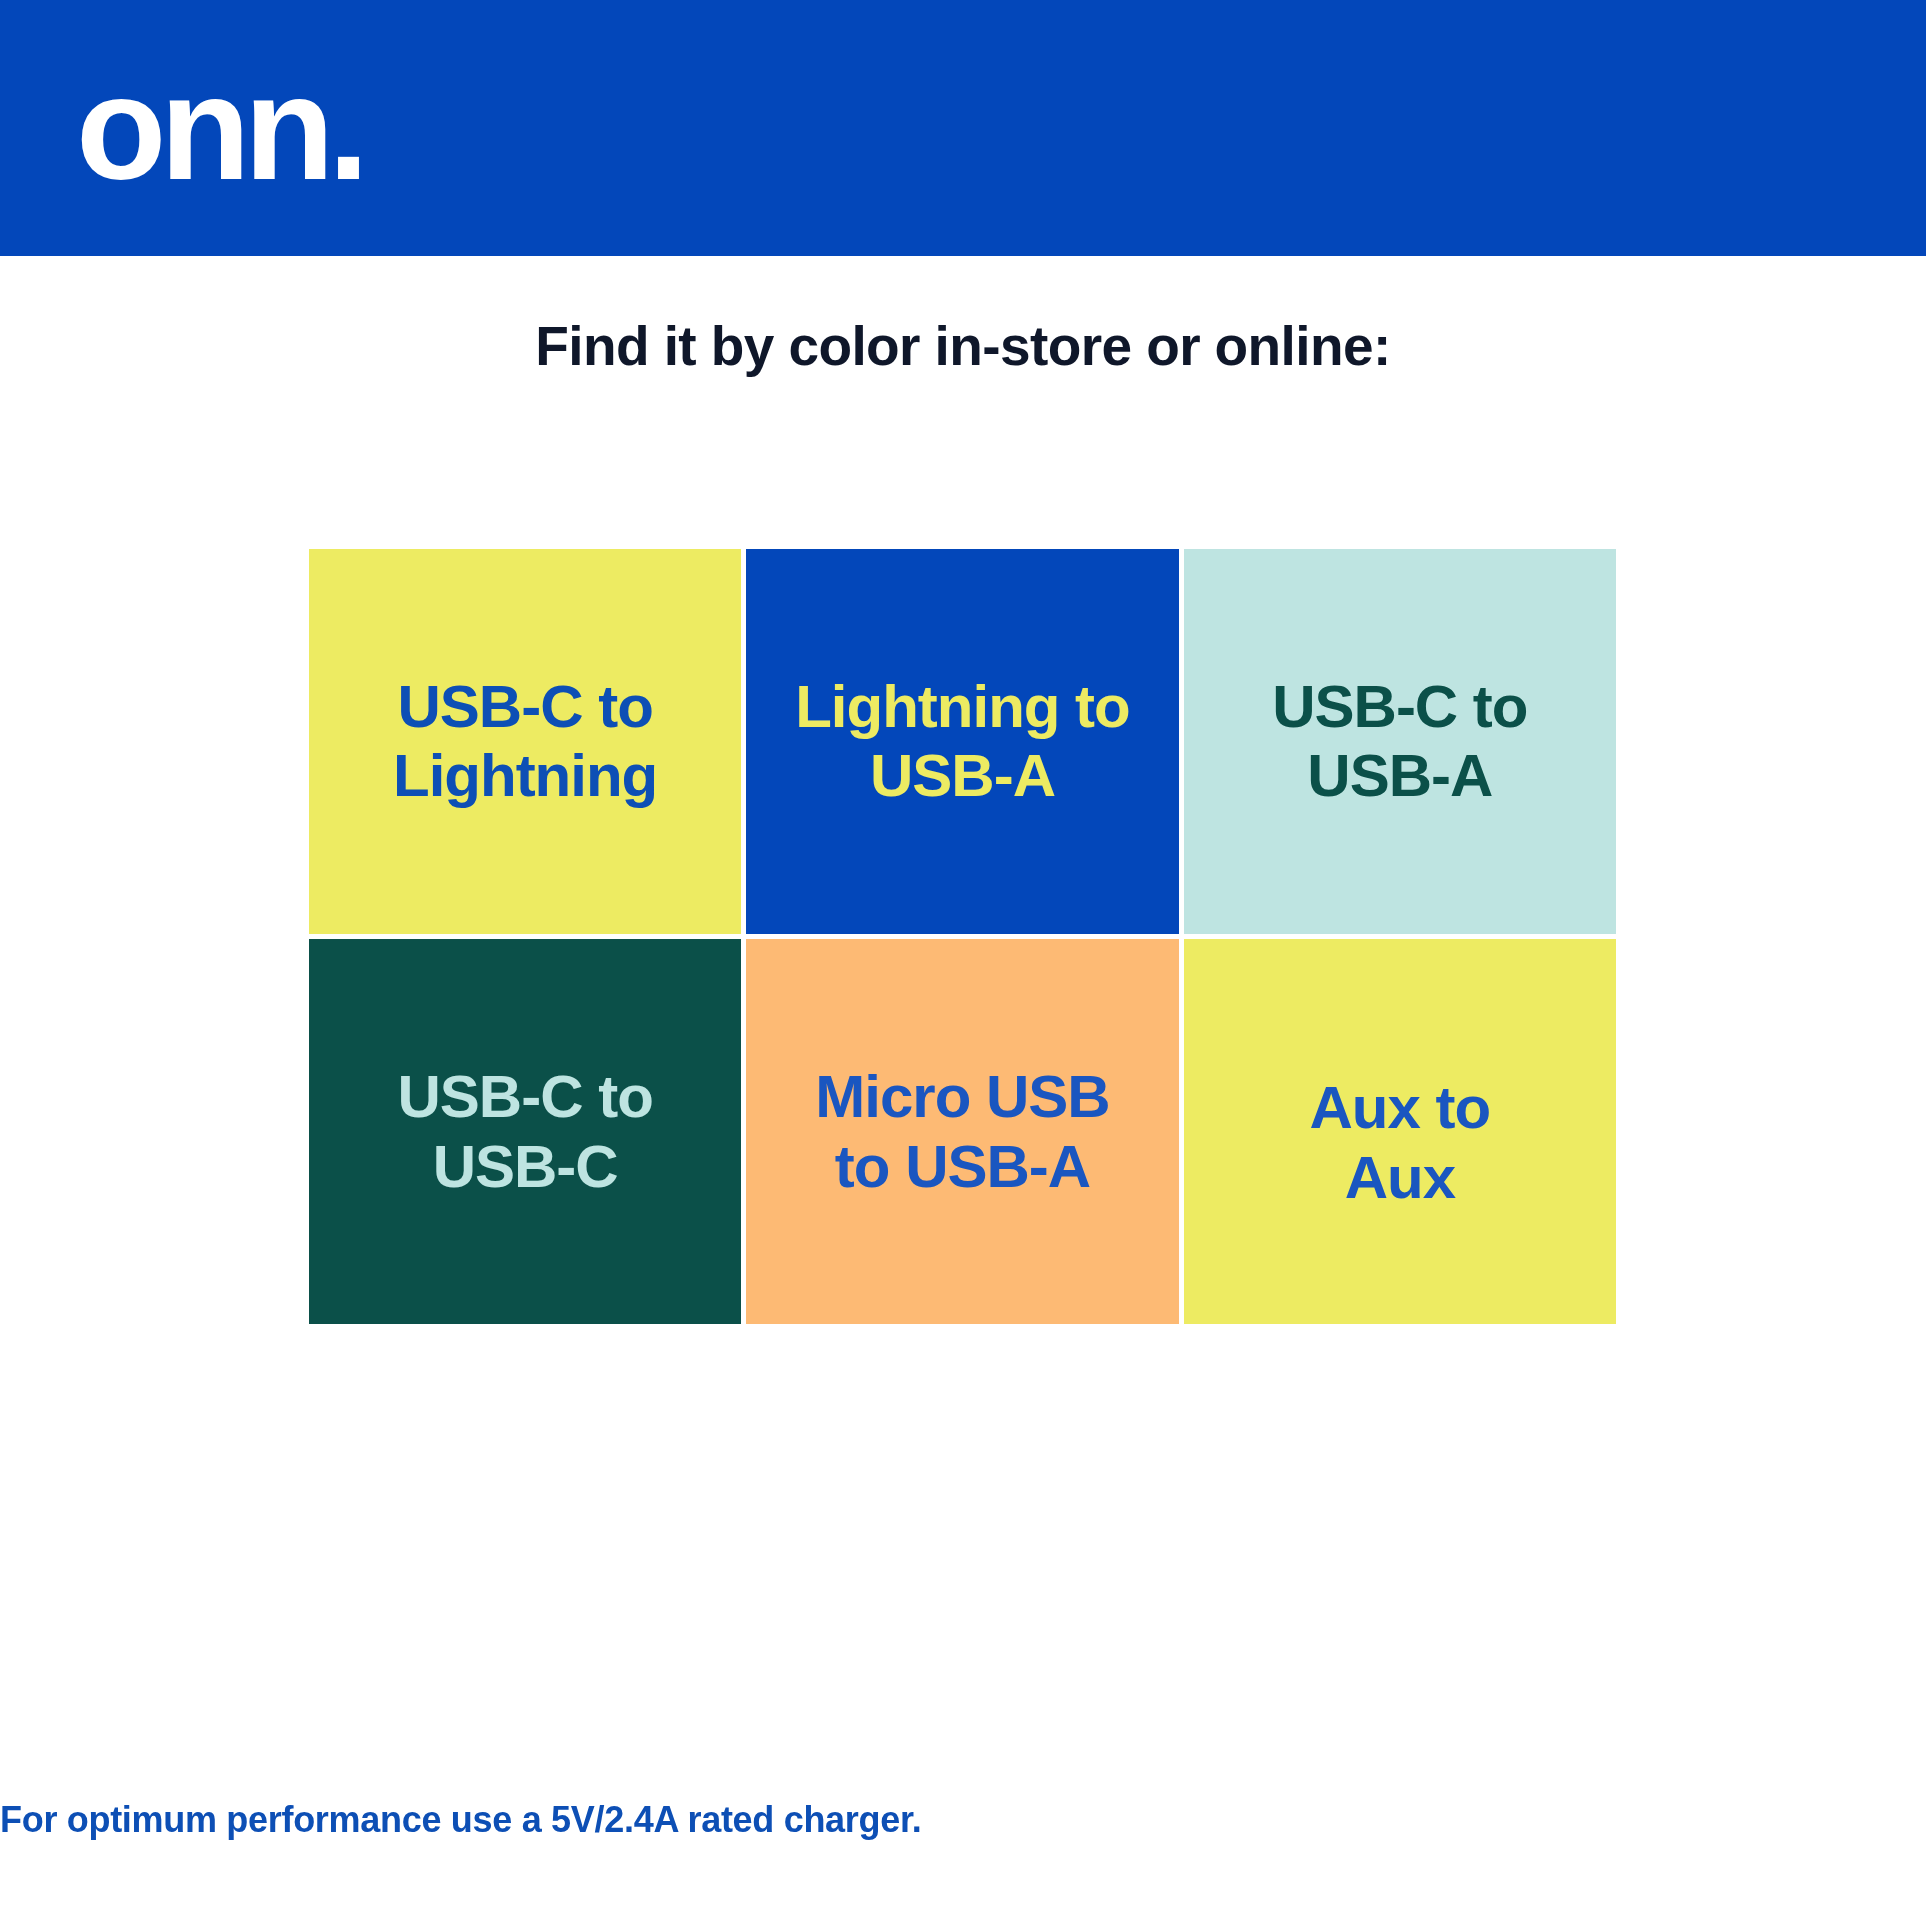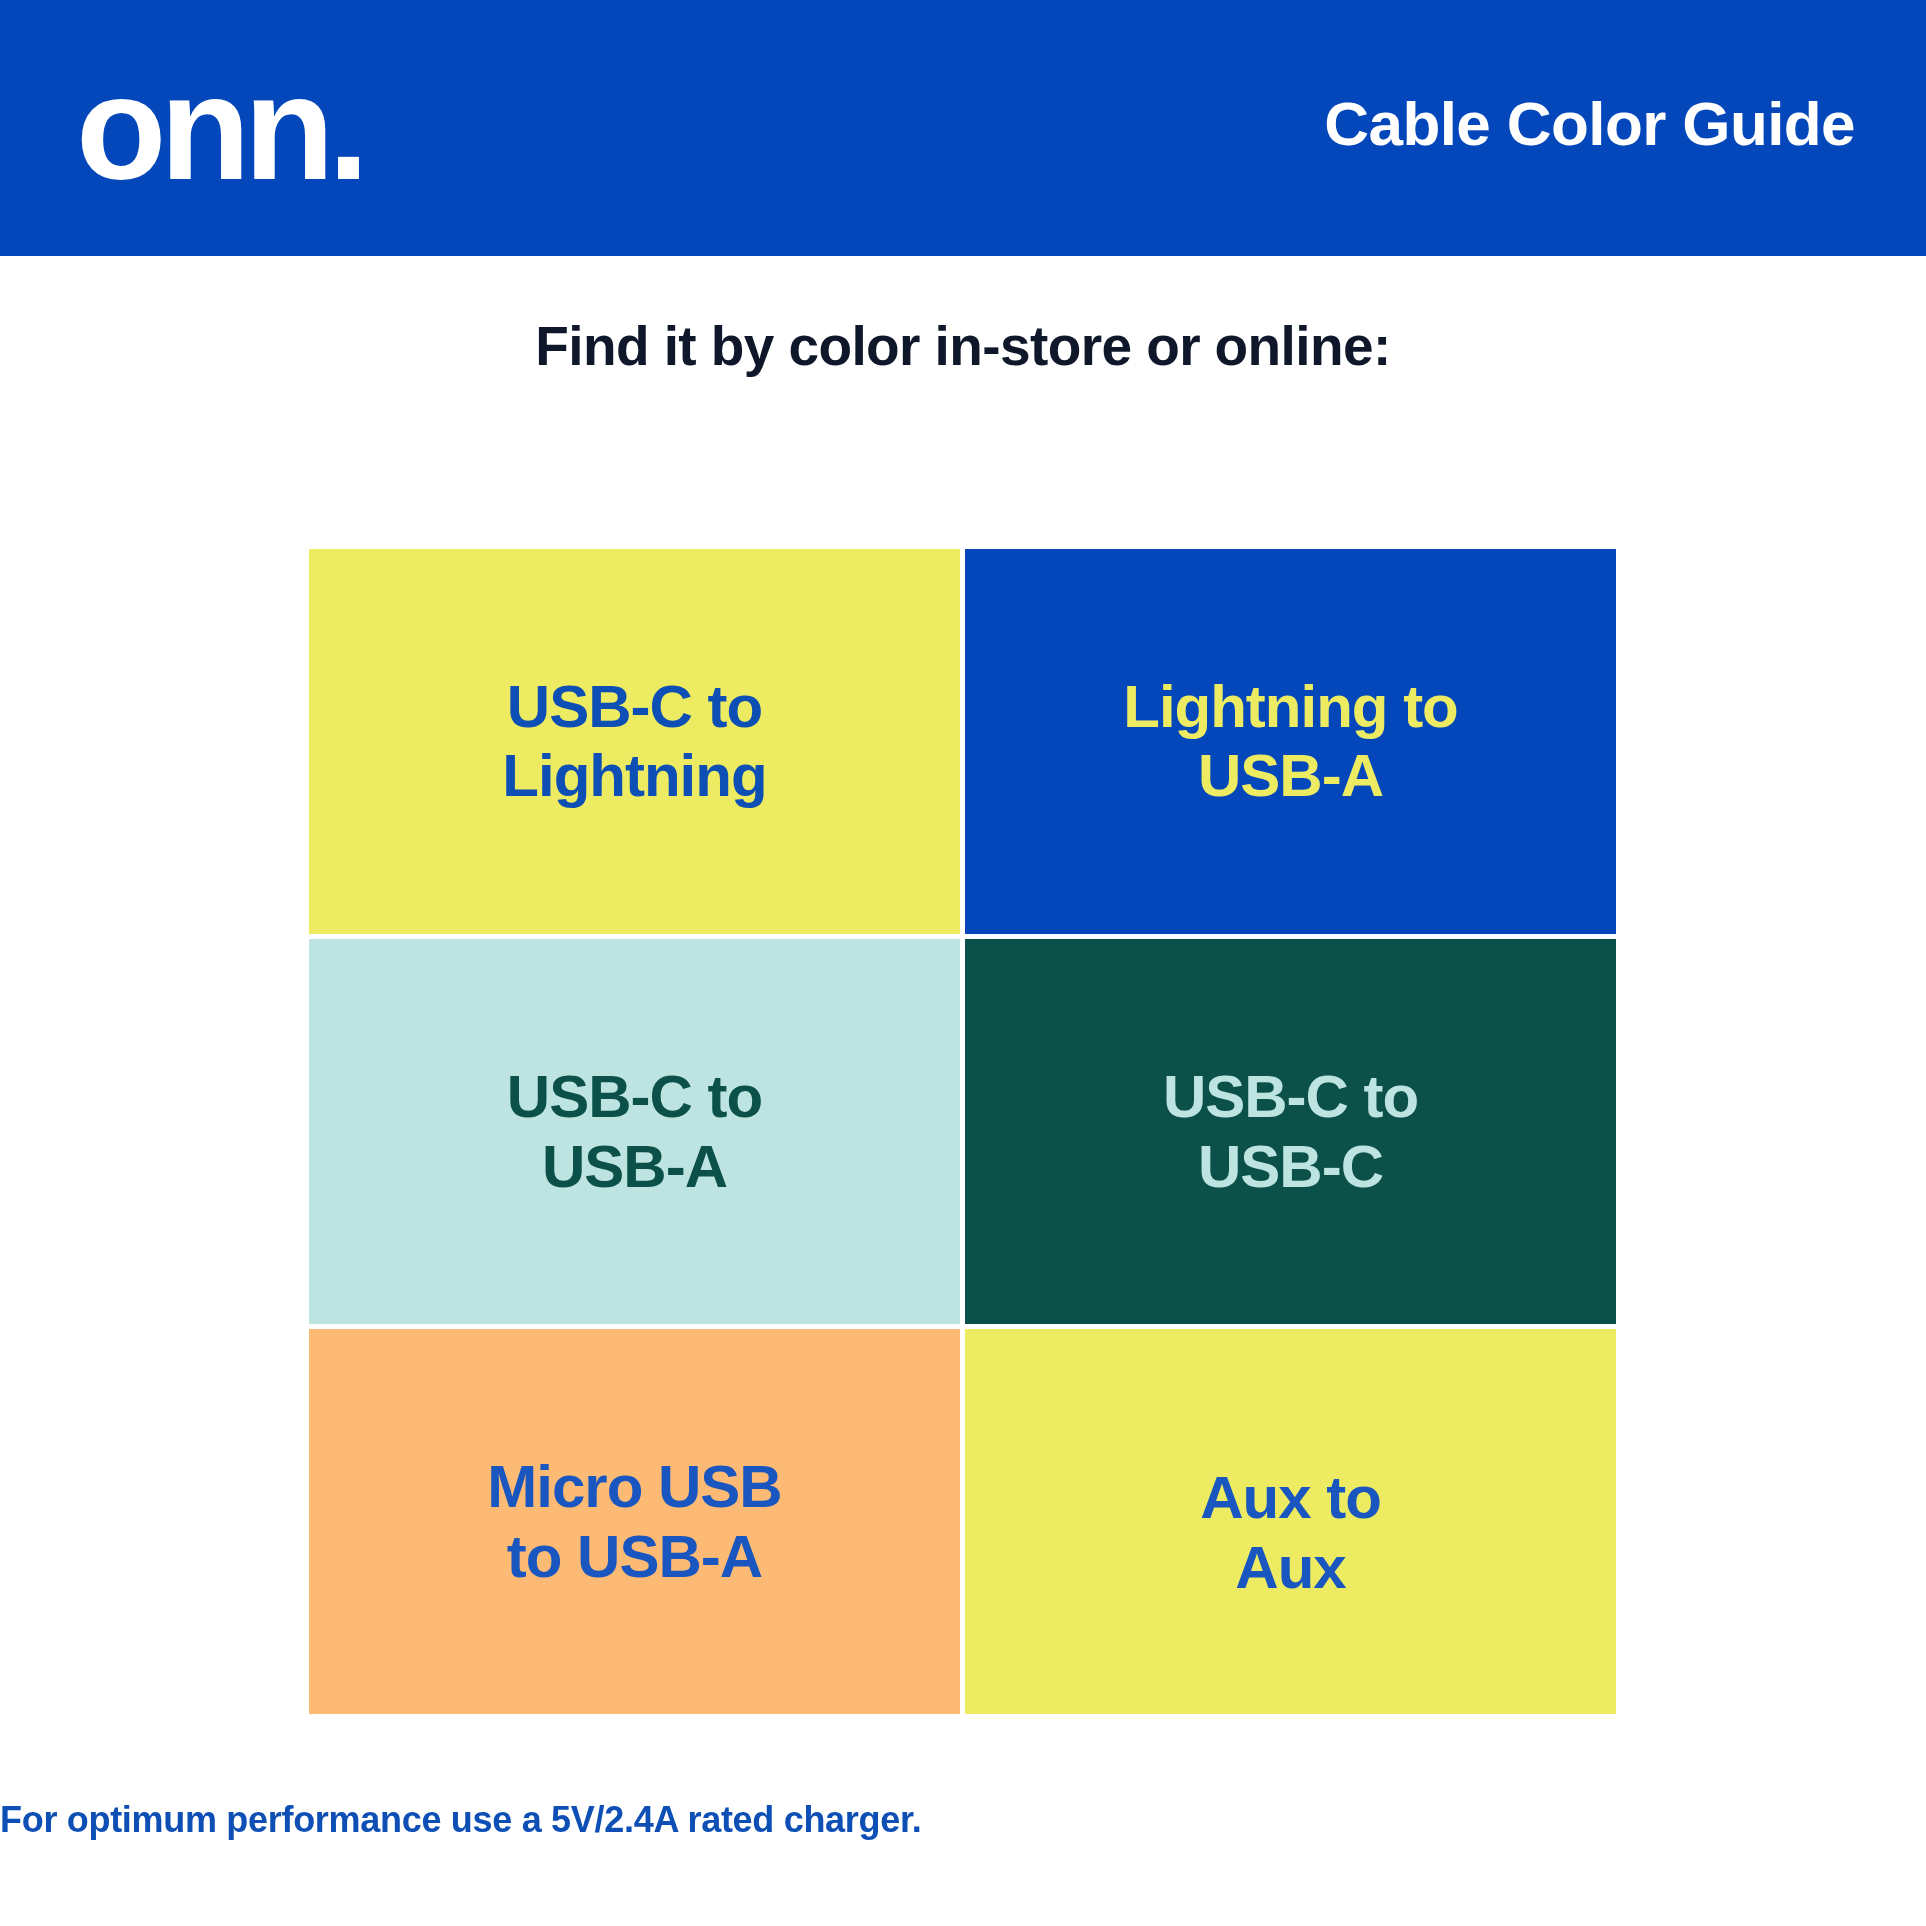--- a/index.html
+++ b/index.html
@@ -85,21 +85,21 @@
   }
 
   
   .color-grid {
     position: absolute;
     left: 309px;
     top: 549px;
     width: 1307px;
     height: 1165px;
     display: grid;
-    grid-template-columns: 1fr 1fr;
+    grid-template-columns: 1fr 1fr 1fr;
     grid-template-rows: 1fr 1fr 1fr;
     gap: 5.1px;
     background: #ffffff;
   }
 
   .grid-cell {
     display: flex;
     align-items: center;
     justify-content: center;
     text-align: center;
@@ -128,21 +128,20 @@
     line-height: 1.2;
   }
 </style>
 </head>
 <body>
 
 <div class="page">
 
   <div class="header-bar" style="background: rgb(3, 71, 186);">
     <div class="brand-logo" style="color: rgb(255, 255, 255);">onn.</div>
-    <div class="header-title" style="color: rgb(255, 255, 255);">Cable Color Guide</div>
   </div>
 
   <div class="headline-block">
     <p class="subheadline" style="color: #0f172a;">Find it by color in-store or online:</p>
   </div>
 
   <div class="color-grid">
 
     <div class="grid-cell" style="background: rgb(237, 235, 98);">
       <span class="cell-label" style="color: rgb(13, 79, 181);">USB-C to

